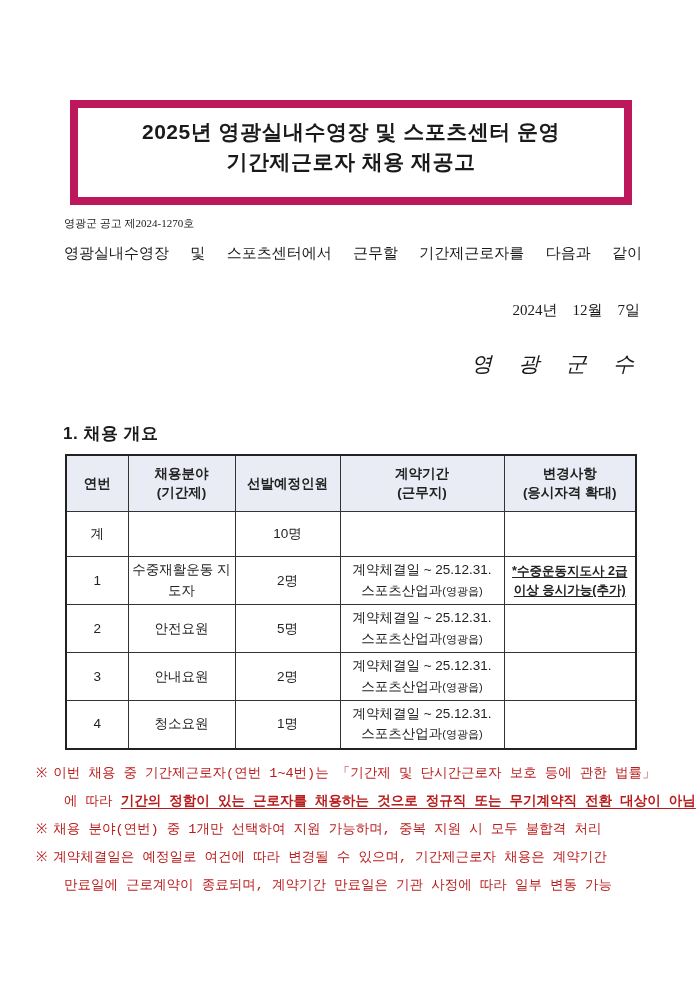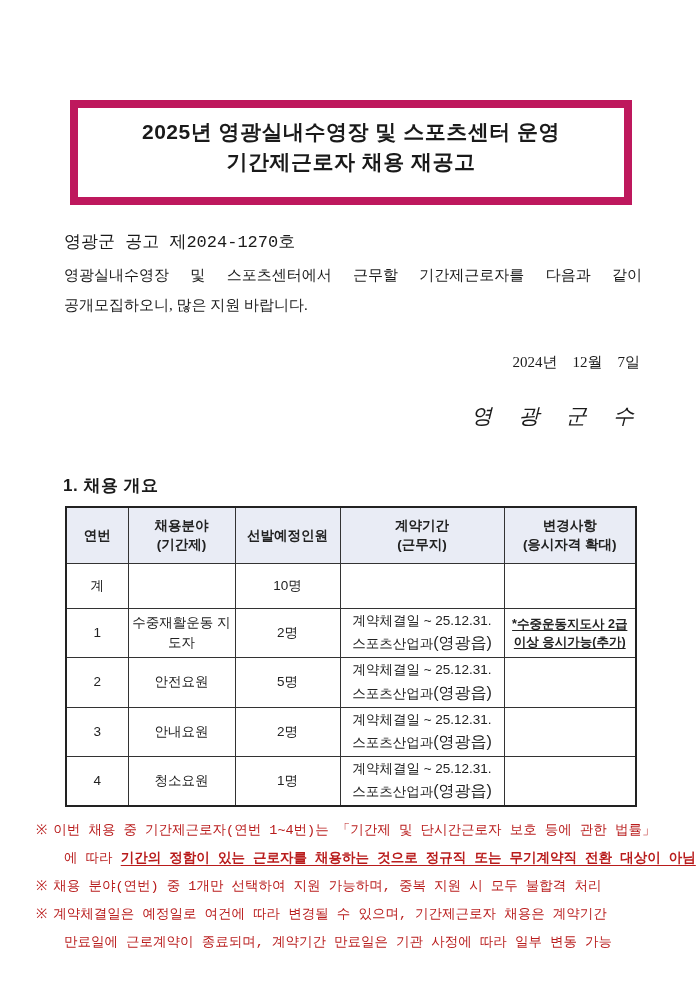--- a/index.html
+++ b/index.html
@@ -19,23 +19,22 @@
     border: 8px solid #be185d;
     padding: 9px 6px 20px 6px;
     text-align: center;
     font-family: "Liberation Sans", sans-serif;
     font-weight: 700;
     font-size: 21px;
     line-height: 1.42;
     letter-spacing: 0.5px;
   }
   .notice-no {
-    margin: 25px 60px 0 64px;
-    font-size: 17px;
-    font-family: Liberation Mono, monospace;
+    margin: 11px 60px 0 64px;
+    font-size: 11px;
   }
   .intro {
     margin: 7px 58px 0 64px;
     font-size: 15px;
     line-height: 30px;
   }
   .jline { text-align: justify; text-align-last: justify; }
   .date-line {
     margin: 33px 60px 0 0;
     text-align: right;
@@ -76,21 +75,21 @@
   table.overview { border: 2px solid #222; }
   col.c-no    { width: 62px; }
   col.c-field { width: 107px; }
   col.c-count { width: 105px; }
   col.c-period{ width: 164px; }
   col.c-note  { width: 132px; }
   tr.head-row { height: 57px; }
   tr.head-row th { background: #e9ecf5; font-weight: 700; line-height: 1.45; }
   tr.total-row { height: 45px; }
   tr.data-row  { height: 48px; }
-  .small-paren { font-size: 16px; text-align: center; }
+  .small-paren { font-size: 11px; text-align: center; }
   .note-em {
     font-weight: 700;
     font-size: 12.5px;
     text-decoration: underline;
     text-underline-offset: 2px;
     line-height: 1.5;
   }
   .notes {
     margin: 10px 50px 0 36px;
     font-family: Liberation Mono, monospace;
@@ -114,21 +113,20 @@
 
   <div class="title-box">
     <div>2025년 영광실내수영장 및 스포츠센터 운영</div>
     <div>기간제근로자 채용 재공고</div>
   </div>
 
   <div class="notice-no">영광군 공고 제2024-1270호</div>
 
   <div class="intro">
     <div class="jline">영광실내수영장 및 스포츠센터에서 근무할 기간제근로자를 다음과 같이</div>
-    <div>공개모집하오니, 많은 지원 바랍니다.</div>
   </div>
 
   <div class="date-line">2024년    12월    7일</div>
 
   <div class="signature-line">영 광 군 수</div>
 
   <div class="section-title">1. 채용 개요</div>
 
   <table class="overview">
     <colgroup>

